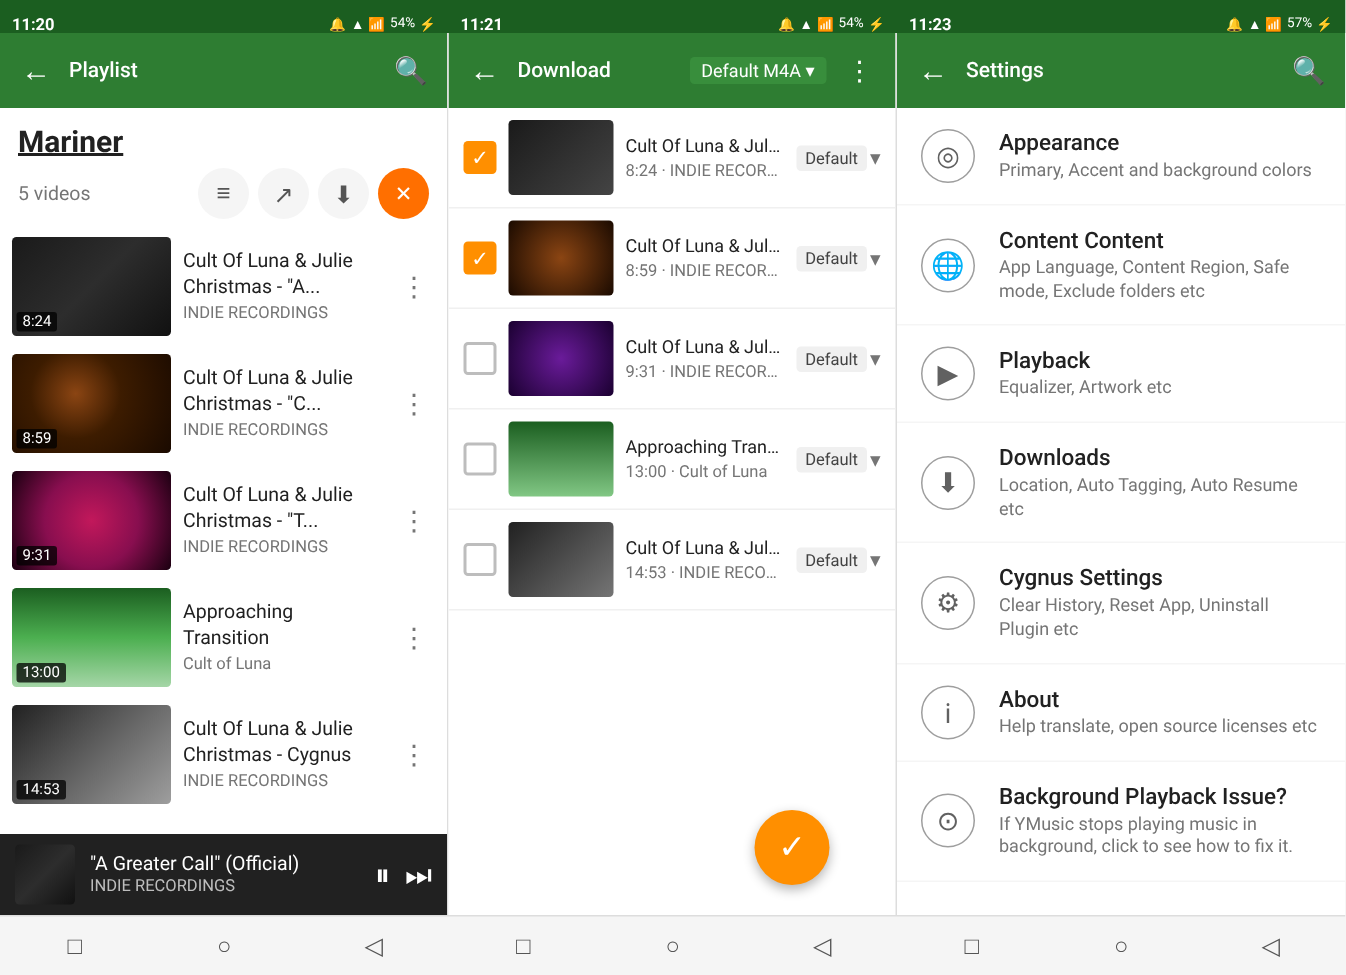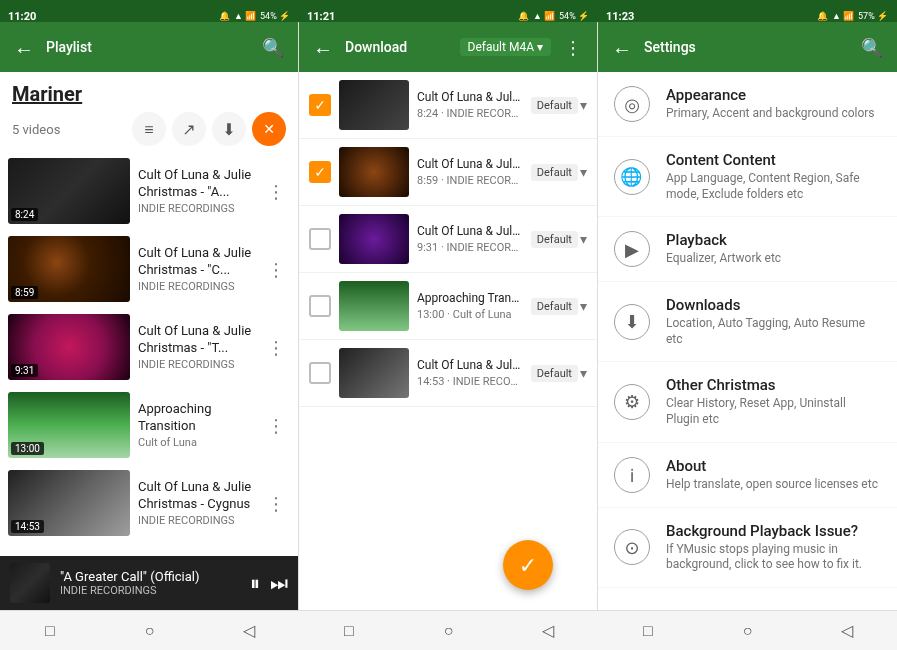--- a/index.html
+++ b/index.html
@@ -30,21 +30,21 @@
     .playlist-title { font-size: 20px; font-weight: bold; color: #212121; text-decoration: underline; }
     .playlist-meta { display: flex; align-items: center; justify-content: space-between; margin-top: 6px; }
     .playlist-count { font-size: 13px; color: #757575; }
     .playlist-actions { display: flex; gap: 6px; }
     .playlist-action-btn { width: 34px; height: 34px; border-radius: 50%; display: flex; align-items: center; justify-content: center; background: #f5f5f5; cursor: pointer; color: #555; font-size: 16px; }
     .playlist-action-btn.orange { background: #ff6f00; color: white; }
 
     
     .video-list { flex: 1; overflow-y: auto; }
     .video-item { display: flex; align-items: center; padding: 6px 8px; gap: 8px; cursor: pointer; }
-    .video-thumb { position: relative; width: 122px; height: 66px; flex-shrink: 0; border-radius: 3px; overflow: hidden; }
+    .video-thumb { position: relative; width: 106px; height: 66px; flex-shrink: 0; border-radius: 3px; overflow: hidden; }
     .video-duration { position: absolute; bottom: 3px; left: 3px; background: rgba(0,0,0,0.75); color: white; font-size: 10px; padding: 1px 4px; border-radius: 2px; }
     .video-info { flex: 1; min-width: 0; }
     .video-title { font-size: 13px; color: #212121; line-height: 1.3; display: -webkit-box; -webkit-line-clamp: 2; -webkit-box-orient: vertical; overflow: hidden; }
     .video-sub { font-size: 11px; color: #757575; margin-top: 2px; }
     .video-menu { width: 28px; height: 28px; display: flex; align-items: center; justify-content: center; color: #757575; font-size: 18px; cursor: pointer; flex-shrink: 0; }
 
     
     .now-playing { height: 54px; background: #212121; display: flex; align-items: center; padding: 0 10px; gap: 10px; }
     .np-thumb { width: 40px; height: 40px; border-radius: 3px; background: #444; flex-shrink: 0; overflow: hidden; }
     .np-info { flex: 1; min-width: 0; }
@@ -373,21 +373,21 @@
         <div class="settings-text">
           <div class="settings-title">Downloads</div>
           <div class="settings-sub">Location, Auto Tagging, Auto Resume etc</div>
         </div>
       </div>
       <div class="settings-item">
         <div class="settings-icon">
           <span>⚙</span>
         </div>
         <div class="settings-text">
-          <div class="settings-title">Other Christmas</div>
+          <div class="settings-title">Cygnus Settings</div>
           <div class="settings-sub">Clear History, Reset App, Uninstall Plugin etc</div>
         </div>
       </div>
       <div class="settings-item">
         <div class="settings-icon">
           <span>ℹ</span>
         </div>
         <div class="settings-text">
           <div class="settings-title">About</div>
           <div class="settings-sub">Help translate, open source licenses etc</div>

